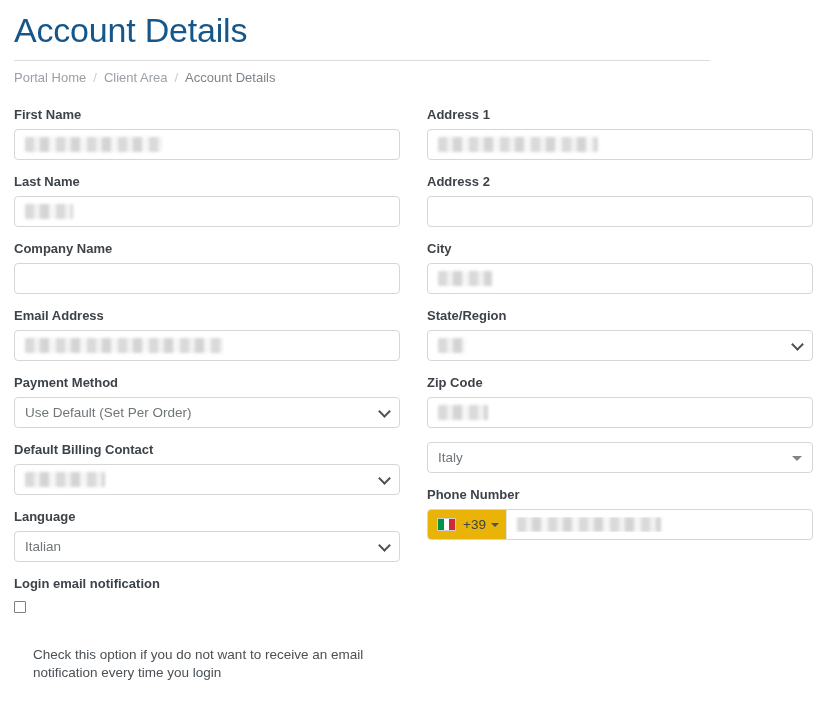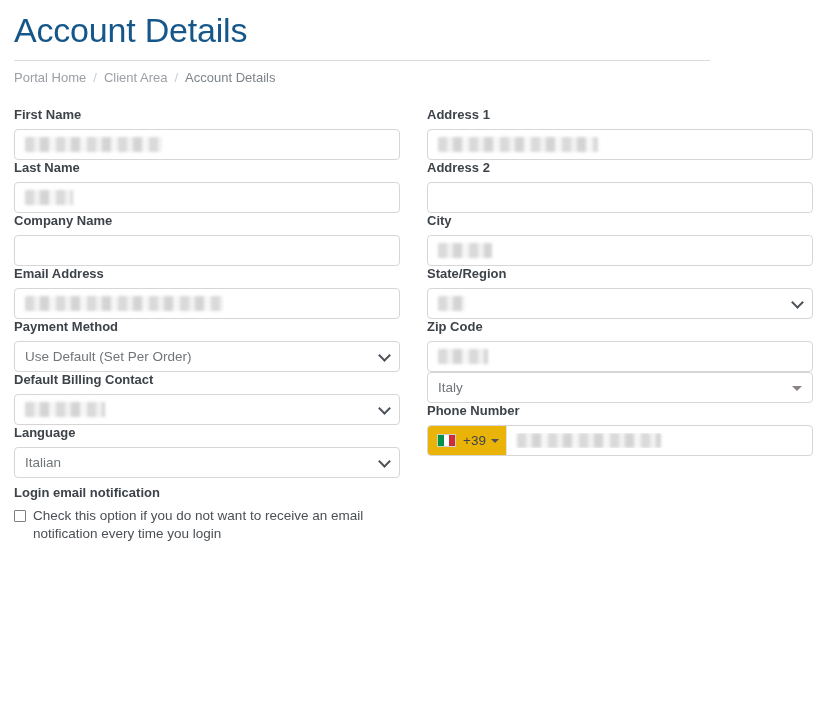--- a/index.html
+++ b/index.html
@@ -47,21 +47,21 @@
   .breadcrumb .sep { color: #c8ccd0; padding: 0 7px; }
 
   
   .form-grid {
     display: flex;
     gap: 27px;
     padding-top: 21px;
   }
   .col { width: 386px; flex: 0 0 386px; }
 
-  .field { }
+  .field { margin-bottom: 14px; }
   .field-label {
     display: block;
     font-size: 13px;
     font-weight: bold;
     color: #3d4349;
     line-height: 16px;
     margin-bottom: 6px;
   }
 
   .control {
@@ -184,20 +184,21 @@
     border: 1px solid #808080;
     background: #ffffff;
     border-radius: 1px;
     margin-top: 3px;
   }
   .checkbox-text {
     font-size: 13.5px;
     color: #4a5055;
     line-height: 18px;
     max-width: 365px;
+    margin-top: 48px;
   }
 </style>
 </head>
 <body>
 
 <div class="page">
 
   <h1 class="page-title">Account Details</h1>
   <hr class="title-rule">
 

